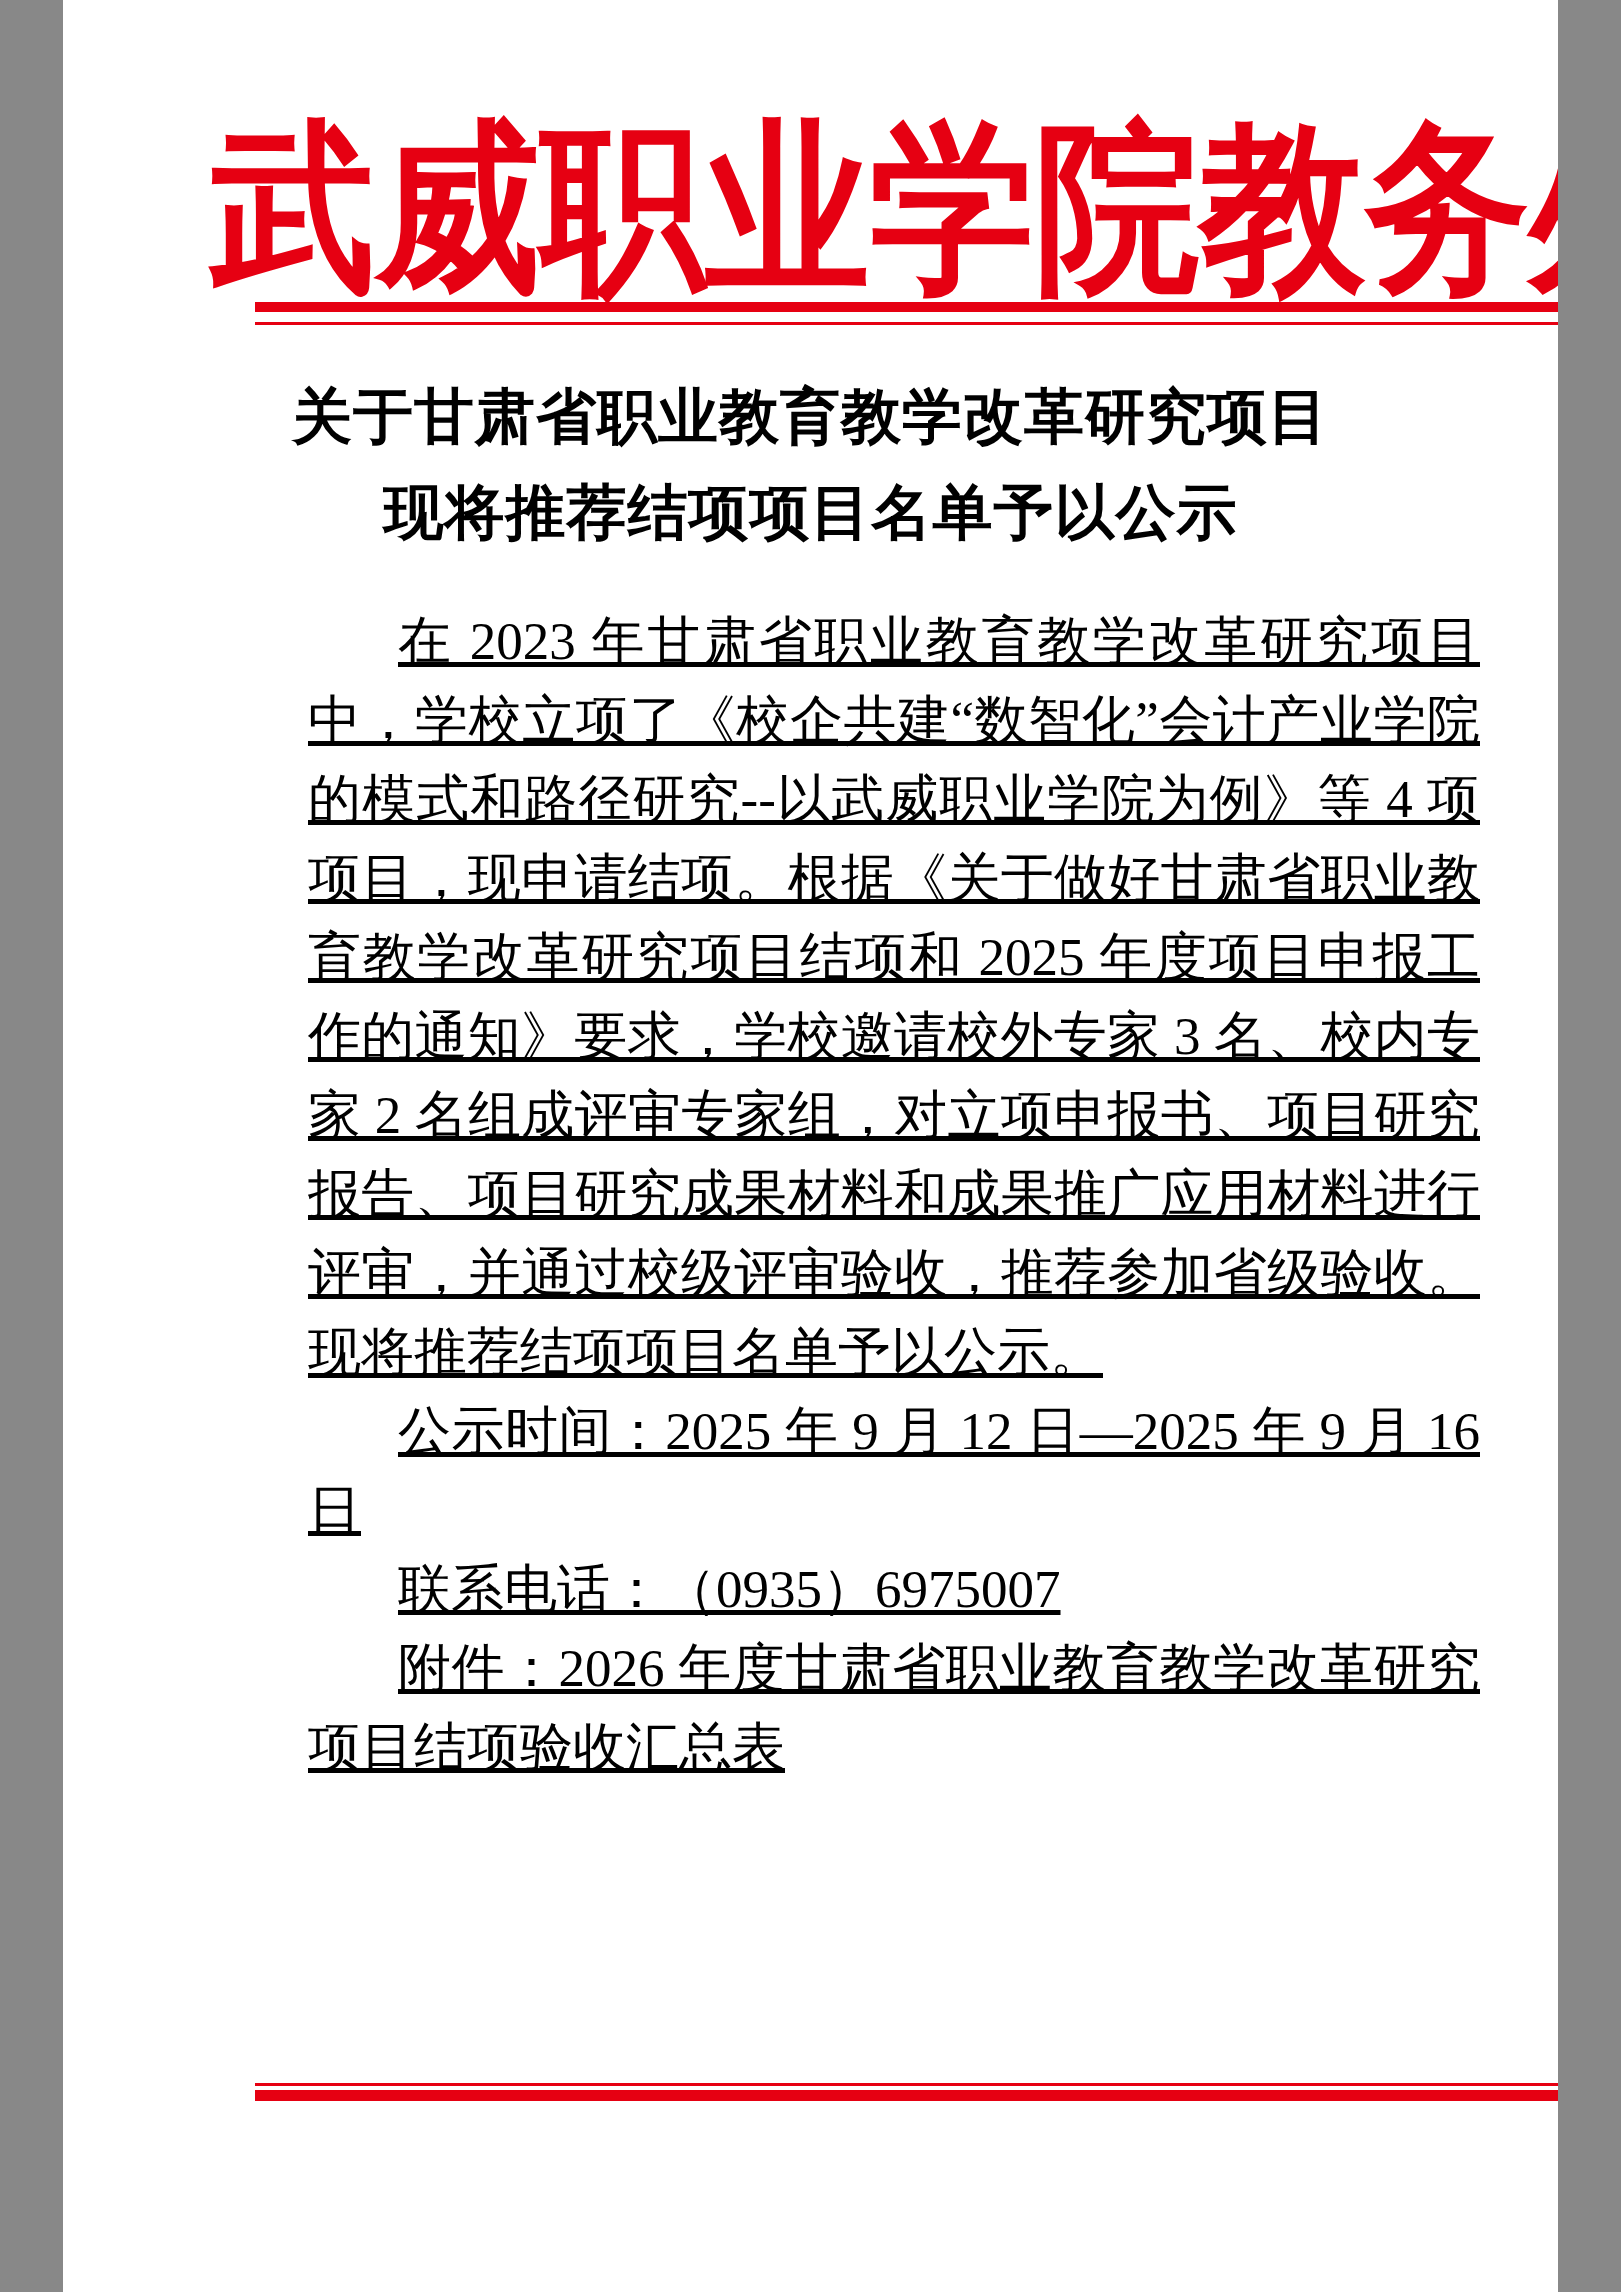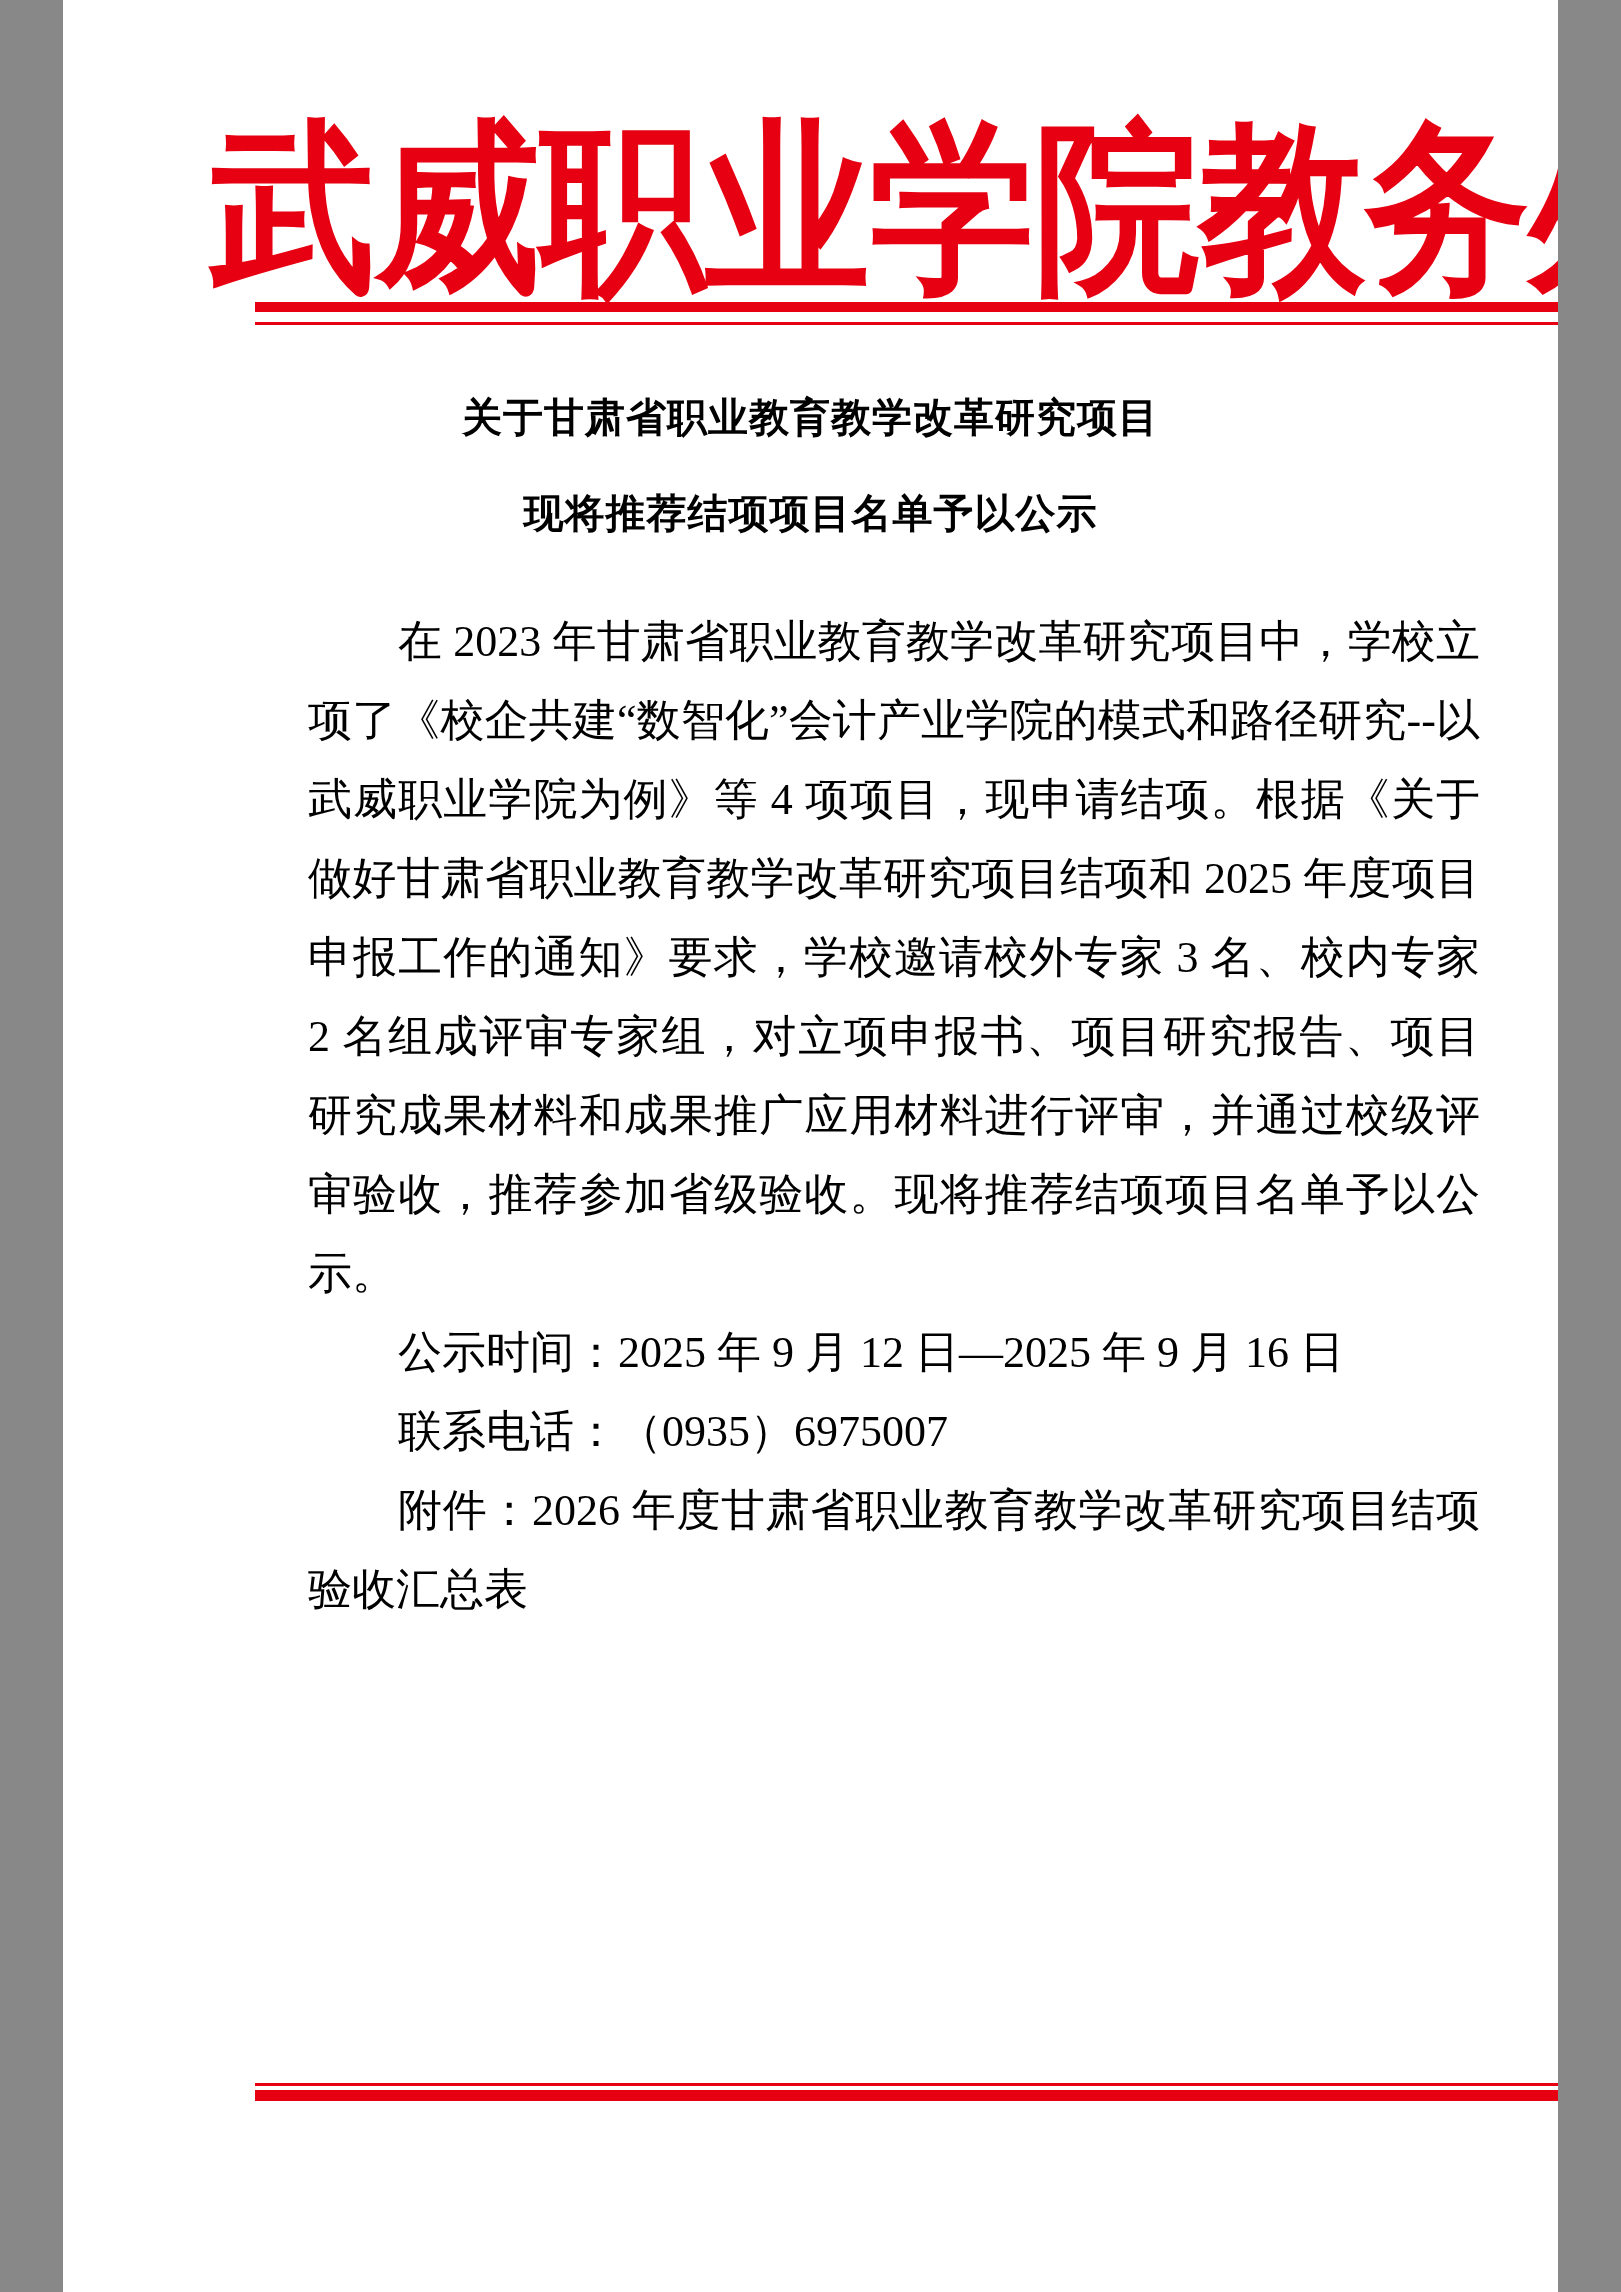--- a/index.html
+++ b/index.html
@@ -42,34 +42,35 @@
   .rule-bot-thick {left:192px;top:2090px;width:1320px;height:10.8px;}
 
   
   .doc-title{
     position:absolute;
     left:0;right:0;top:369px;
     text-align:center;
     color:var(--ink);
     font-family:"Liberation Sans","DejaVu Sans",sans-serif;
     font-weight:bold;
-    font-size:40px;
+    font-size:60px;
     line-height:96px;
     letter-spacing:1px;
   }
 
   
   .doc-body{
     position:absolute;
     left:245px;top:602px;width:1172px;
     color:var(--ink);
-    font-size:44px;
+    font-size:53px;
     line-height:79px;
     text-align:justify;
     text-justify:inter-ideograph;
+    text-decoration:underline;
   }
   .doc-body p{
     margin:0;
     text-indent:90px;
   }
 </style>
 </head>
 <body>
 
 <div class="page">

